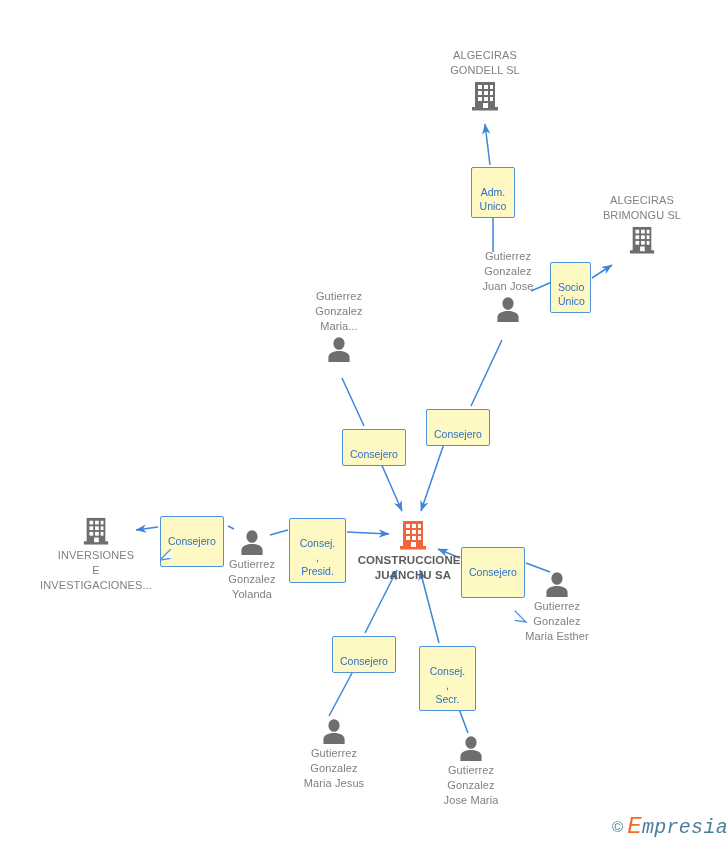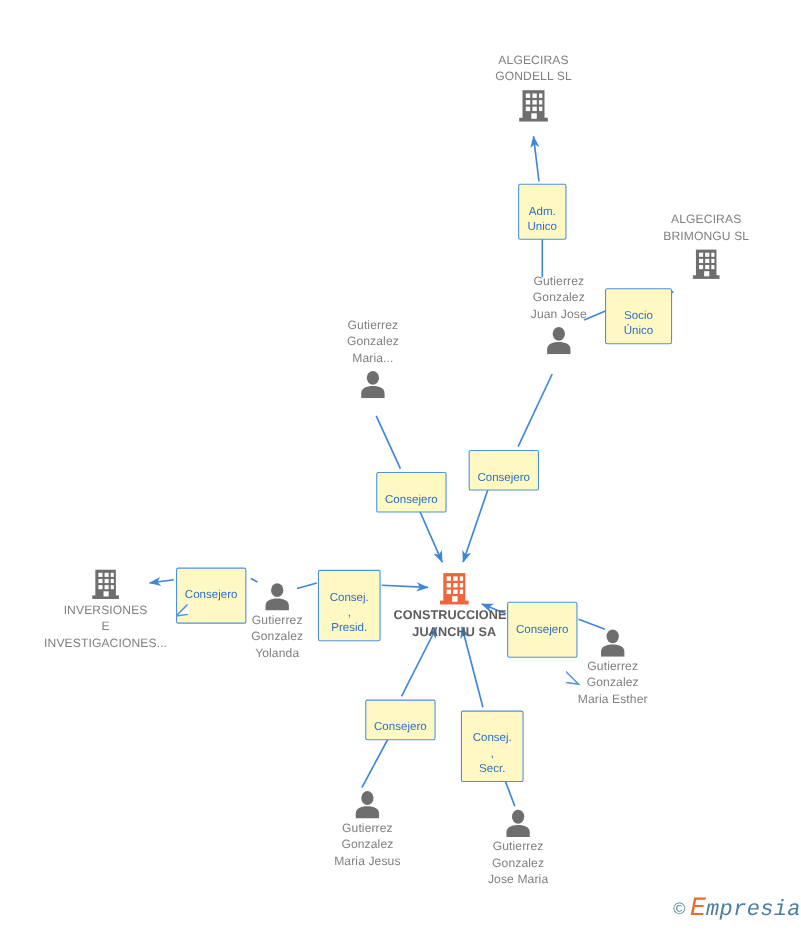--- a/index.html
+++ b/index.html
@@ -312,21 +312,21 @@
     <span class="caption">Gutierrez
 Gonzalez
 Jose Maria</span>
   </div>
 
   <div class="badge" style="left:459px; top:167px; width:44px;">
     <span>Adm.
 Unico</span>
   </div>
 
-  <div class="badge" style="left:538px; top:262px; width:61px;">
+  <div class="badge" style="left:538px; top:262px; width:41px;">
     <span>Socio
 Único</span>
   </div>
 
   <div class="badge" style="left:414px; top:409px;">
     <span>Consejero</span>
   </div>
 
   <div class="badge" style="left:330px; top:429px;">
     <span>Consejero</span>

